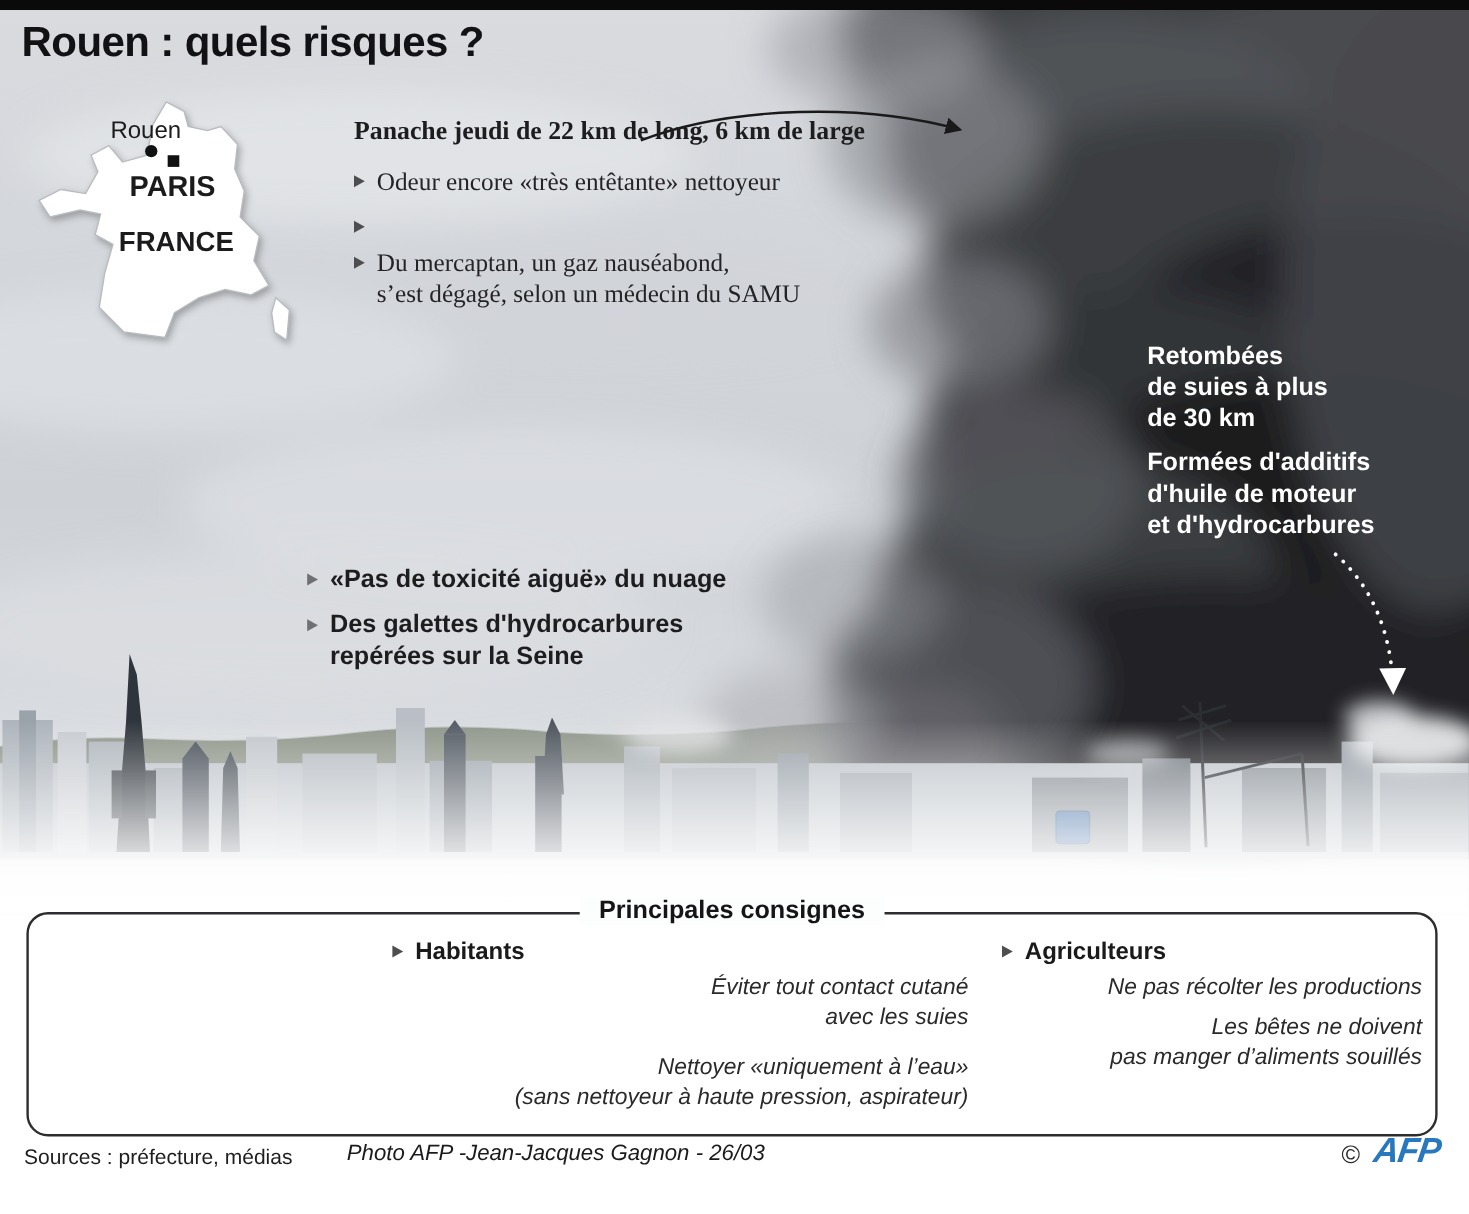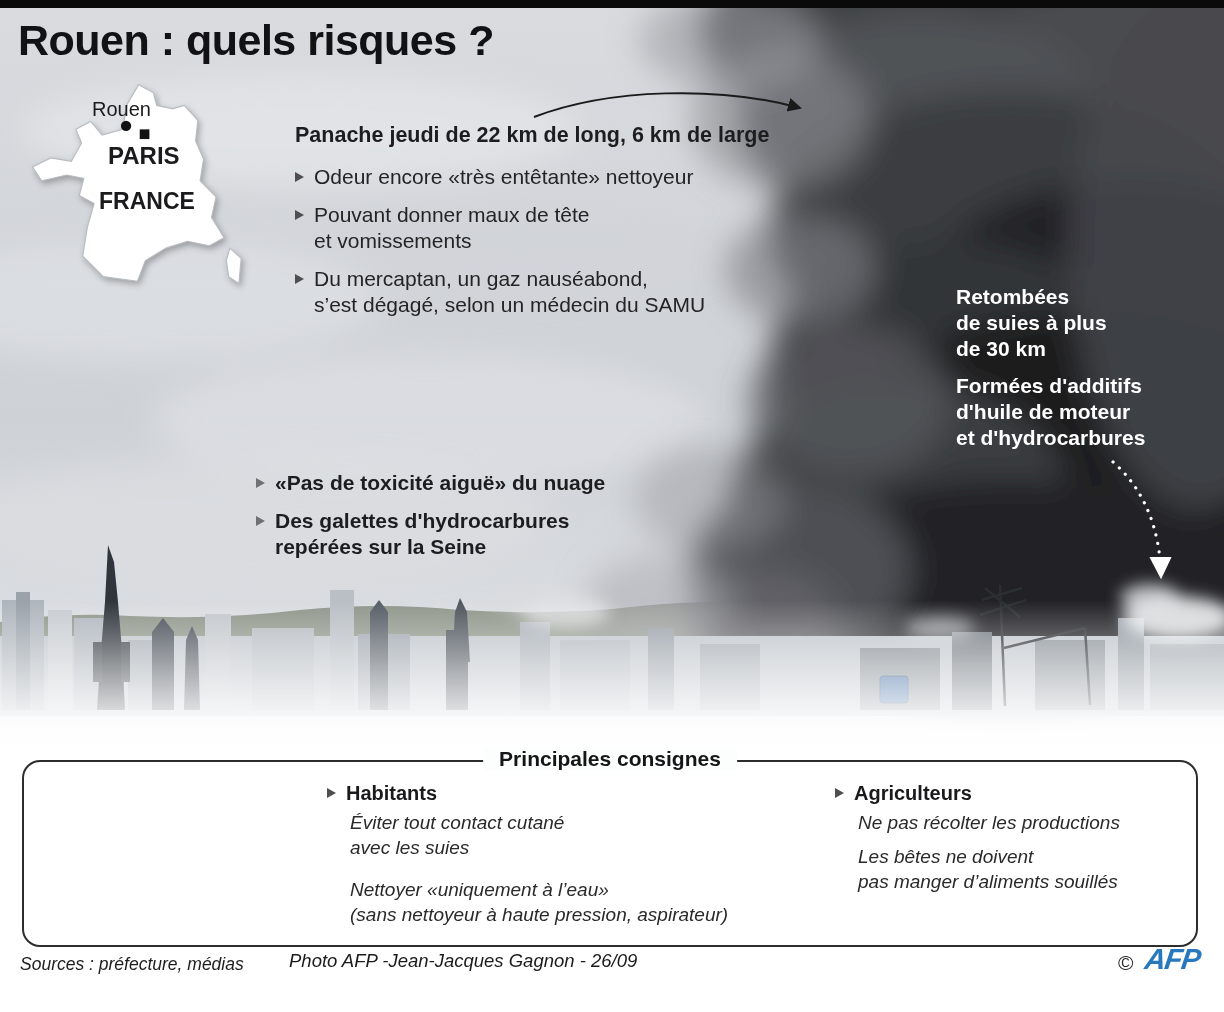--- a/index.html
+++ b/index.html
@@ -2,60 +2,60 @@
 <html><head>
 <meta charset="utf-8">
 <style>
   html,body{margin:0;padding:0;background:#ffffff;}
   .stage{position:relative;width:1224px;height:1012px;background:#ffffff;overflow:hidden;
          font-family:"Liberation Sans","DejaVu Sans",sans-serif;color:#1c1c1e;}
   .abs{position:absolute;}
   .preline{white-space:pre-line;}
   .topbar{left:0;top:0;width:1224px;height:8px;background:#0a0a0a;}
   .photo{left:0;top:0;width:1224px;height:762px;}
-  .title{left:18px;top:16px;font-size:43px;font-weight:800;letter-spacing:-0.5px;color:#121214;}
+  .title{left:18px;top:16px;font-size:35px;font-weight:800;letter-spacing:-0.5px;color:#121214;}
   
   .map{left:28px;top:78px;width:228px;height:258px;}
   .map svg{position:absolute;left:0;top:0;}
   .map-label{position:absolute;color:#1b1b1d;}
   .lbl-rouen{left:64px;top:20px;font-size:20px;}
   .lbl-paris{left:80px;top:64px;font-size:24px;font-weight:bold;}
   .lbl-france{left:71px;top:110px;font-size:23px;font-weight:bold;}
   
   .tri{width:0;height:0;border-left:9px solid #4e4e50;border-top:5px solid transparent;
        border-bottom:5px solid transparent;margin:8px 10px 0 0;flex:0 0 auto;}
   .tri.grey{border-left-color:#707074;}
   .li{display:flex;align-items:flex-start;}
   
-  .plume{left:295px;top:123px;width:490px;}
+  .plume{left:295px;top:97px;width:490px;font-family:Liberation Serif, serif;}
   .plume h2{margin:0 0 16px 0;font-size:21.5px;font-weight:bold;color:#1d1d1f;}
   .plume .li{margin-bottom:12px;font-size:21px;line-height:26px;color:#242426;}
   
   .fallout{left:956px;top:284px;width:250px;color:#ffffff;font-weight:bold;
            font-size:21px;line-height:26px;}
   .fallout .p2{margin-top:11px;}
   
   .auth{left:256px;top:470px;width:440px;}
   .auth h3{margin:0 0 12px 26px;font-size:21px;font-weight:normal;color:#222;}
   .auth .li{margin-bottom:12px;font-size:21px;line-height:26px;font-weight:bold;color:#1d1d1f;}
   
-  .panel{left:22px;top:760px;width:1172px;height:183px;border:2px solid #2d2d2f;border-radius:18px;}
+  .panel{left:22px;top:760px;width:1172px;height:183px;border:2px solid #2d2d2f;border-radius:18px;text-align:right;}
   .panel-title{position:absolute;left:50%;top:-15px;transform:translateX(-50%);
                background:#fcfdfd;padding:0 16px;font-size:21px;font-weight:bold;color:#151517;}
   .col{position:absolute;top:20px;}
   .col .head{display:flex;align-items:flex-start;font-size:20px;font-weight:bold;color:#1a1a1c;}
   .col .head .tri{margin-top:6px;}
   .col .item{margin:5px 0 0 23px;font-size:19px;font-style:italic;line-height:25px;color:#2a2a2c;}
   .col1{left:16px;width:265px;}
   .col2{left:303px;width:480px;}
   .col3{left:811px;width:350px;}
   .col2 .item + .item{margin-top:17px;}
   .col3 .item + .item{margin-top:9px;}
   
-  .src{left:20px;top:954px;font-size:17.5px;font-style:italic;color:#1e1e20;}
+  .src{left:20px;top:954px;font-size:17.5px;color:#1e1e20;}
   .credit{left:289px;top:950px;font-size:18.5px;font-style:italic;color:#1b1b1d;}
   .copy{left:1118px;top:951px;font-size:21px;color:#2b2b2d;}
   .afp{left:1145px;top:943px;font-size:29px;font-weight:bold;font-style:italic;
        color:#2878be;transform:skewX(-8deg);letter-spacing:-1px;}
   .overlay-svg{left:0;top:0;pointer-events:none;}
 </style>
 </head>
 <body>
 
 <div class="stage">
@@ -201,22 +201,20 @@
   </svg>
 
   <div class="abs plume">
     <h2>Panache jeudi de 22 km de long, 6 km de large</h2>
     <div class="li">
       <span class="tri"></span>
       <span class="preline">Odeur encore «très entêtante» nettoyeur</span>
     </div>
     <div class="li">
       <span class="tri"></span>
-      <span class="preline">Pouvant donner maux de tête
-et vomissements</span>
     </div>
     <div class="li">
       <span class="tri"></span>
       <span class="preline">Du mercaptan, un gaz nauséabond,
 s’est dégagé, selon un médecin du SAMU</span>
     </div>
   </div>
 
   <div class="abs fallout">
     <div class="preline">Retombées
@@ -259,17 +257,17 @@
         <span class="tri"></span>
         <span>Agriculteurs</span>
       </div>
       <div class="item preline">Ne pas récolter les productions</div>
       <div class="item preline">Les bêtes ne doivent
 pas manger d’aliments souillés</div>
     </div>
   </div>
 
   <div class="abs src">Sources : préfecture, médias</div>
-  <div class="abs credit">Photo AFP  -Jean-Jacques Gagnon - 26/09</div>
+  <div class="abs credit">Photo AFP  -Jean-Jacques Gagnon - 26/03</div>
   <div class="abs copy">©</div>
   <div class="abs afp">AFP</div>
 
 </div>
 
 </body></html>

